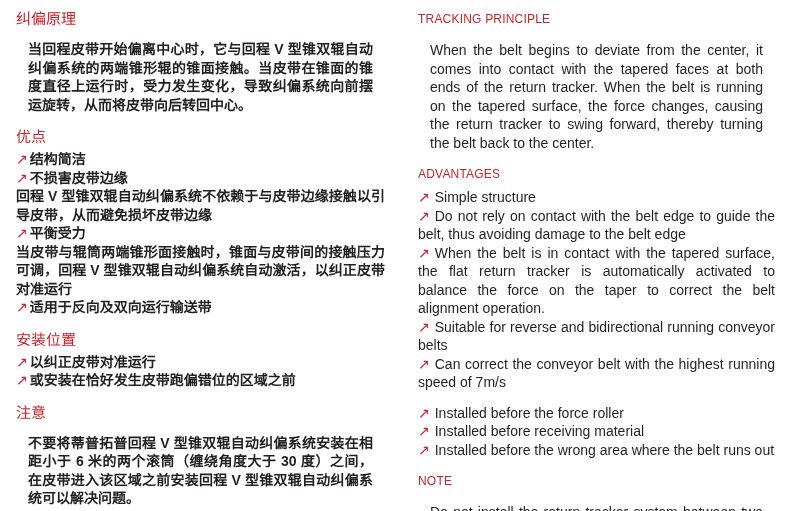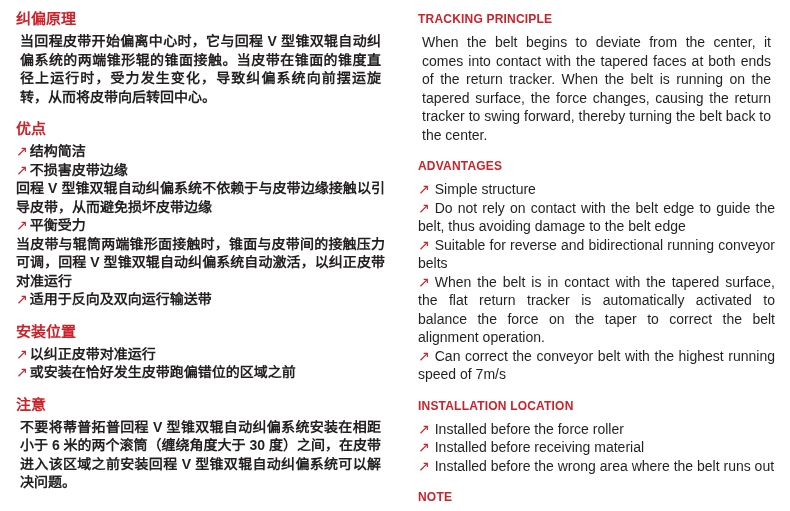--- a/index.html
+++ b/index.html
@@ -36,26 +36,26 @@
     flex: none;
     font-weight: 400;
   }
   section { margin: 0; }
   .col-zh section + section { margin-top: 13px; }
   .col-en section + section { margin-top: 12px; }
   .hd {
     color: #cc2229;
     margin: 0 0 4px 0;
     padding: 0;
-    font-weight: 700;
+    font-weight: 400;
     text-align: left;
   }
   .hd-zh { font-size: 15px; line-height: 19px; }
   .hd-en { font-size: 12px; line-height: 20px; letter-spacing: 0.2px; }
-  .para { margin: 4px; padding: 0; }
+  .para { margin: 12px; padding: 0; }
   .item { margin: 0; padding: 0; }
   .arrow {
     color: #cc2229;
     font-weight: 400;
   }
   .col-zh .arrow { margin-right: 2px; }
   .col-en .arrow { margin-right: 5px; }
 </style>
 </head>
 <body>
@@ -96,27 +96,26 @@
 
     <section>
       <h2 class="hd hd-en">TRACKING PRINCIPLE</h2>
       <p class="para">When the belt begins to deviate from the center, it comes into contact with the tapered faces at both ends of the return tracker. When the belt is running on the tapered surface, the force changes, causing the return tracker to swing forward, thereby turning the belt back to the center.</p>
     </section>
 
     <section>
       <h2 class="hd hd-en">ADVANTAGES</h2>
       <div class="item"><span class="arrow">↗</span><span>Simple structure</span></div>
       <div class="item"><span class="arrow">↗</span><span>Do not rely on contact with the belt edge to guide the belt, thus avoiding damage to the belt edge</span></div>
+      <div class="item"><span class="arrow">↗</span><span>When the belt is in contact with the tapered surface, the flat return tracker is automatically activated to balance the force on the taper to correct the belt alignment operation.</span></div>
       <div class="item"><span class="arrow">↗</span><span>Suitable for reverse and bidirectional running conveyor belts</span></div>
-      <div class="item"><span class="arrow">↗</span><span>When the belt is in contact with the tapered surface, the flat return tracker is automatically activated to balance the force on the taper to correct the belt alignment operation.</span></div>
       <div class="item"><span class="arrow">↗</span><span>Can correct the conveyor belt with the highest running speed of 7m/s</span></div>
     </section>
 
     <section>
-      <h2 class="hd hd-en">INSTALLATION LOCATION</h2>
       <div class="item"><span class="arrow">↗</span><span>Installed before the force roller</span></div>
       <div class="item"><span class="arrow">↗</span><span>Installed before receiving material</span></div>
       <div class="item"><span class="arrow">↗</span><span>Installed before the wrong area where the belt runs out</span></div>
     </section>
 
     <section>
       <h2 class="hd hd-en">NOTE</h2>
       <p class="para">Do not install the return tracker system between two rollers (winding angle greater than 30 degrees) that are less than 6 meters apart. Installing the return tracker  before the belt enters the area can solve the problem.</p>
     </section>
 

